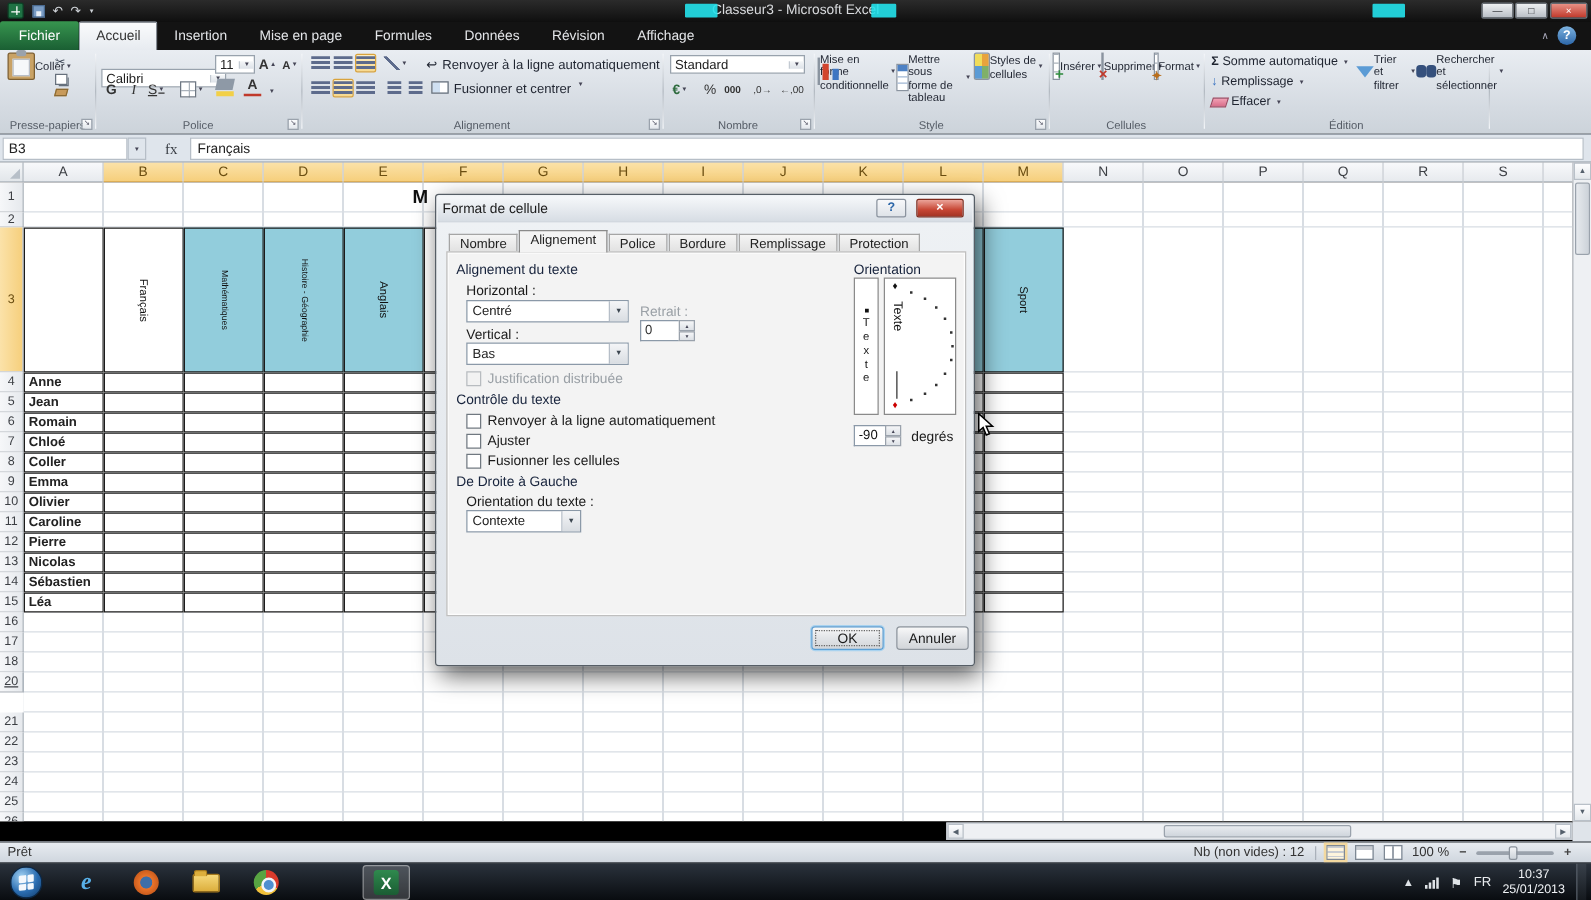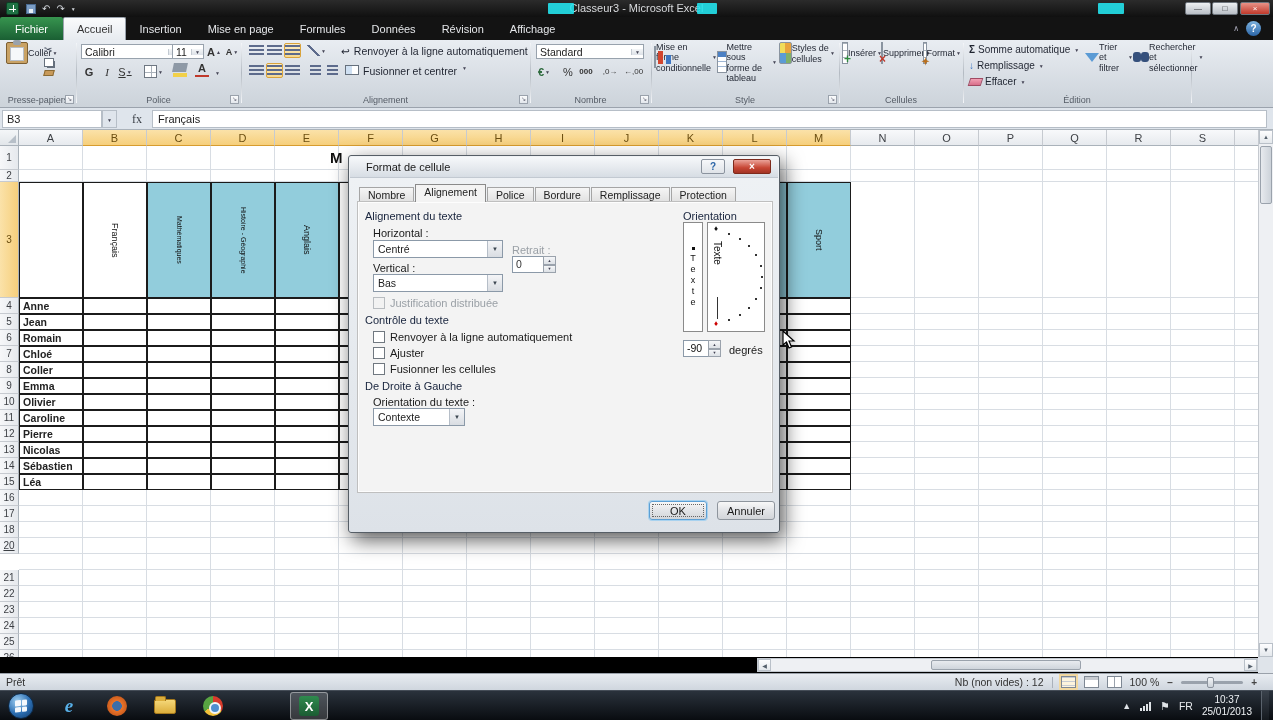--- a/index.html
+++ b/index.html
@@ -147,21 +147,21 @@
 .tray{position:absolute;right:0;top:0;height:30px;display:flex;align-items:center;gap:9px;padding-right:4px;color:#e8ebee}
 .trayico{font-size:9px;color:#dfe3e7}
 .netbars{display:inline-flex;align-items:flex-end;gap:1px;height:10px}
 .netbars i{width:2px;background:#dfe3e7;display:block}
 .clock{font-size:10px;line-height:1.25;text-align:center;color:#eef1f4}
 .showdesk{width:8px;height:30px;border-left:1px solid #5a626c;background:linear-gradient(#39414b,#14181d)}
 
 
 #dialog{position:absolute;left:348px;top:155px;width:432px;height:378px;background:linear-gradient(#eff2f5,#dde2e8);border:1px solid #565e66;border-radius:3px;box-shadow:4px 7px 20px rgba(0,0,0,.65);z-index:10}
 .dlg-title{position:absolute;left:1px;top:1px;right:1px;height:21px;background:linear-gradient(#f6f8fa,#d7dde4);border-bottom:1px solid #c2c9d1;border-radius:2px 2px 0 0;display:flex;align-items:center}
-.dlg-title-text{padding-left:16px;font-size:11px;color:#1a1a1a}
+.dlg-title-text{padding-left:4px;font-size:11px;color:#1a1a1a}
 .dlg-help{position:absolute;right:54px;top:3px;width:24px;height:15px;background:linear-gradient(#f7f8fa,#dfe3e8);border:1px solid #8b939e;border-radius:2px;text-align:center;line-height:14px;font-size:10px;color:#2c66a8;font-weight:bold}
 .dlg-close{position:absolute;right:8px;top:3px;width:38px;height:15px;background:linear-gradient(#eba399,#c74634 60%,#a33424);border:1px solid #7e2a1c;border-radius:2px;text-align:center;line-height:14px;font-size:10px;color:#fff;font-weight:bold}
 .dlg-tabs{position:absolute;left:10px;top:28px;height:18px;display:flex;align-items:flex-end}
 .dtab{padding:1px 8px;font-size:10.5px;color:#222;background:linear-gradient(#f5f5f5,#e0e0e0);border:1px solid #a5a5a5;border-bottom:none;height:15px;margin-right:1px}
 .dtab.active{background:#f3f3f3;height:18px;border-color:#8a8a8a;position:relative;z-index:2;font-weight:normal}
 .dlg-panel{position:absolute;left:8px;top:45px;width:416px;height:292px;background:#f3f3f3;border:1px solid #bfbfbf;box-shadow:inset 0 0 0 1px #fdfdfd}
 .dsec{position:absolute;font-size:11px;color:#17233c}
 .dlbl{position:absolute;font-size:11px;color:#1a1a1a}
 .dlbl.dis{color:#9aa0a6}
 .dd{position:absolute;background:#fff;border:1px solid #8b99a8;height:18px;display:flex;align-items:center;font-size:10.5px}
@@ -240,21 +240,21 @@
       <div style="position:absolute;left:44px;top:4px;display:flex;flex-direction:column;gap:3px;font-size:10px;color:#3a4454">
         <span>✂</span>
         <span style="width:10px;height:9px;border:1px solid #66707c;background:#fff;box-shadow:2px 2px 0 -1px #66707c"></span>
         <span style="width:10px;height:6px;background:#c89a5a;border:1px solid #8a6a34;transform:skewX(-15deg)"></span>
       </div>
       <div class="rlabel">Presse-papiers</div>
       <div class="lnch">↘</div>
     </div>
 
     <div class="rgroup" style="left:76px;width:165px">
-      <div class="ddsm" style="position:absolute;left:5px;top:4px;width:100px">
+      <div class="ddsm" style="position:absolute;left:5px;top:15px;width:100px">
         <span class="t">Calibri</span>
         <span class="a">▼</span>
       </div>
       <div class="ddsm" style="position:absolute;left:96px;top:4px;width:32px">
         <span class="t">11</span>
         <span class="a">▼</span>
       </div>
       <span class="mini" style="position:absolute;left:130px;top:4px;font-weight:bold">
           <span>A</span>
           <span class="car">▲</span>

